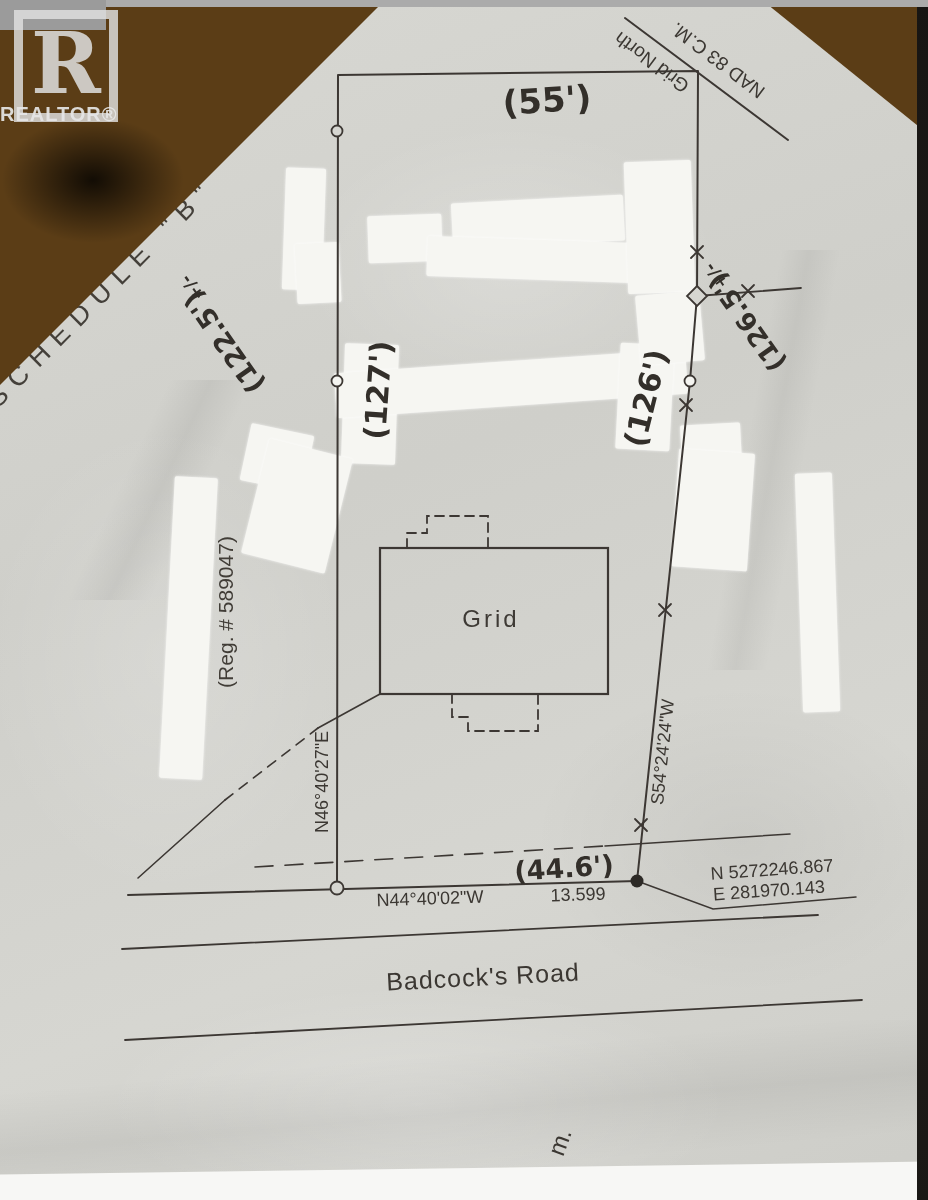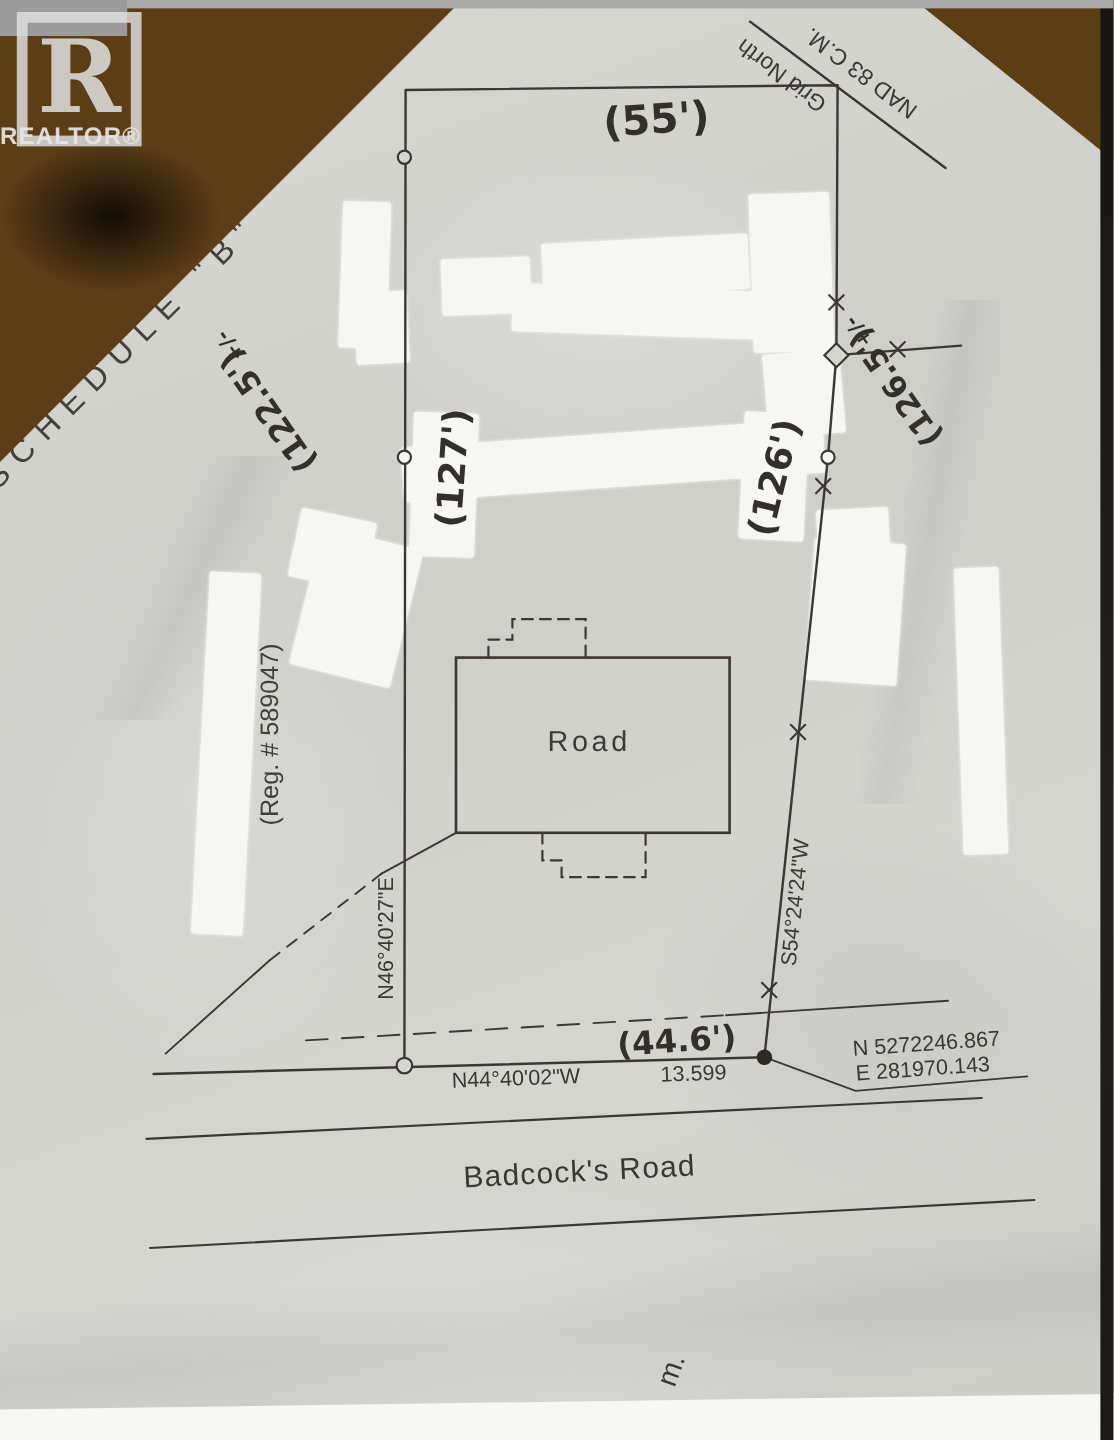--- a/index.html
+++ b/index.html
@@ -153,21 +153,21 @@
   <div class="t hand" style="left:192px;top:288px;font-size:17px;transform:translate(-50%,-50%) rotate(-125deg);">+/-</div>
 
   <div class="t hand" style="left:747px;top:322px;font-size:26px;transform:translate(-50%,-50%) rotate(-125deg);">(126.5')</div>
   <div class="t hand" style="left:716px;top:276px;font-size:17px;transform:translate(-50%,-50%) rotate(-125deg);">+/-</div>
 
   <div class="t hand" style="left:378px;top:390px;font-size:30px;transform:translate(-50%,-50%) rotate(-86deg);">(127')</div>
   <div class="t hand" style="left:646px;top:398px;font-size:30px;transform:translate(-50%,-50%) rotate(-76deg);">(126')</div>
 
   <div class="t cad" style="left:226px;top:612px;font-size:21px;transform:translate(-50%,-50%) rotate(-90deg);color:#413d37;">(Reg. # 589047)</div>
 
-  <div class="t cad" style="left:491px;top:619px;font-size:24px;letter-spacing:3px;transform:translate(-50%,-50%);color:#3e3a35;">Road</div>
+  <div class="t cad" style="left:491px;top:619px;font-size:24px;letter-spacing:3px;transform:translate(-50%,-50%);color:#3e3a35;">Grid</div>
 
   <div class="t cad" style="left:322px;top:782px;font-size:18px;transform:translate(-50%,-50%) rotate(-90deg);">N46°40'27"E</div>
   <div class="t cad" style="left:663px;top:752px;font-size:18px;transform:translate(-50%,-50%) rotate(-84deg);">S54°24'24"W</div>
 
   <div class="t hand" style="left:564px;top:868px;font-size:27px;transform:translate(-50%,-50%) rotate(-4deg);">(44.6')</div>
   <div class="t cad" style="left:430px;top:899px;font-size:18px;transform:translate(-50%,-50%) rotate(-2deg);">N44°40'02"W</div>
   <div class="t cad" style="left:578px;top:895px;font-size:18px;transform:translate(-50%,-50%) rotate(-2deg);">13.599</div>
 
   <div class="t cad" style="left:772px;top:870px;font-size:18px;transform:translate(-50%,-50%) rotate(-4deg);">N 5272246.867</div>
   <div class="t cad" style="left:769px;top:891px;font-size:18px;transform:translate(-50%,-50%) rotate(-4deg);">E  281970.143</div>

